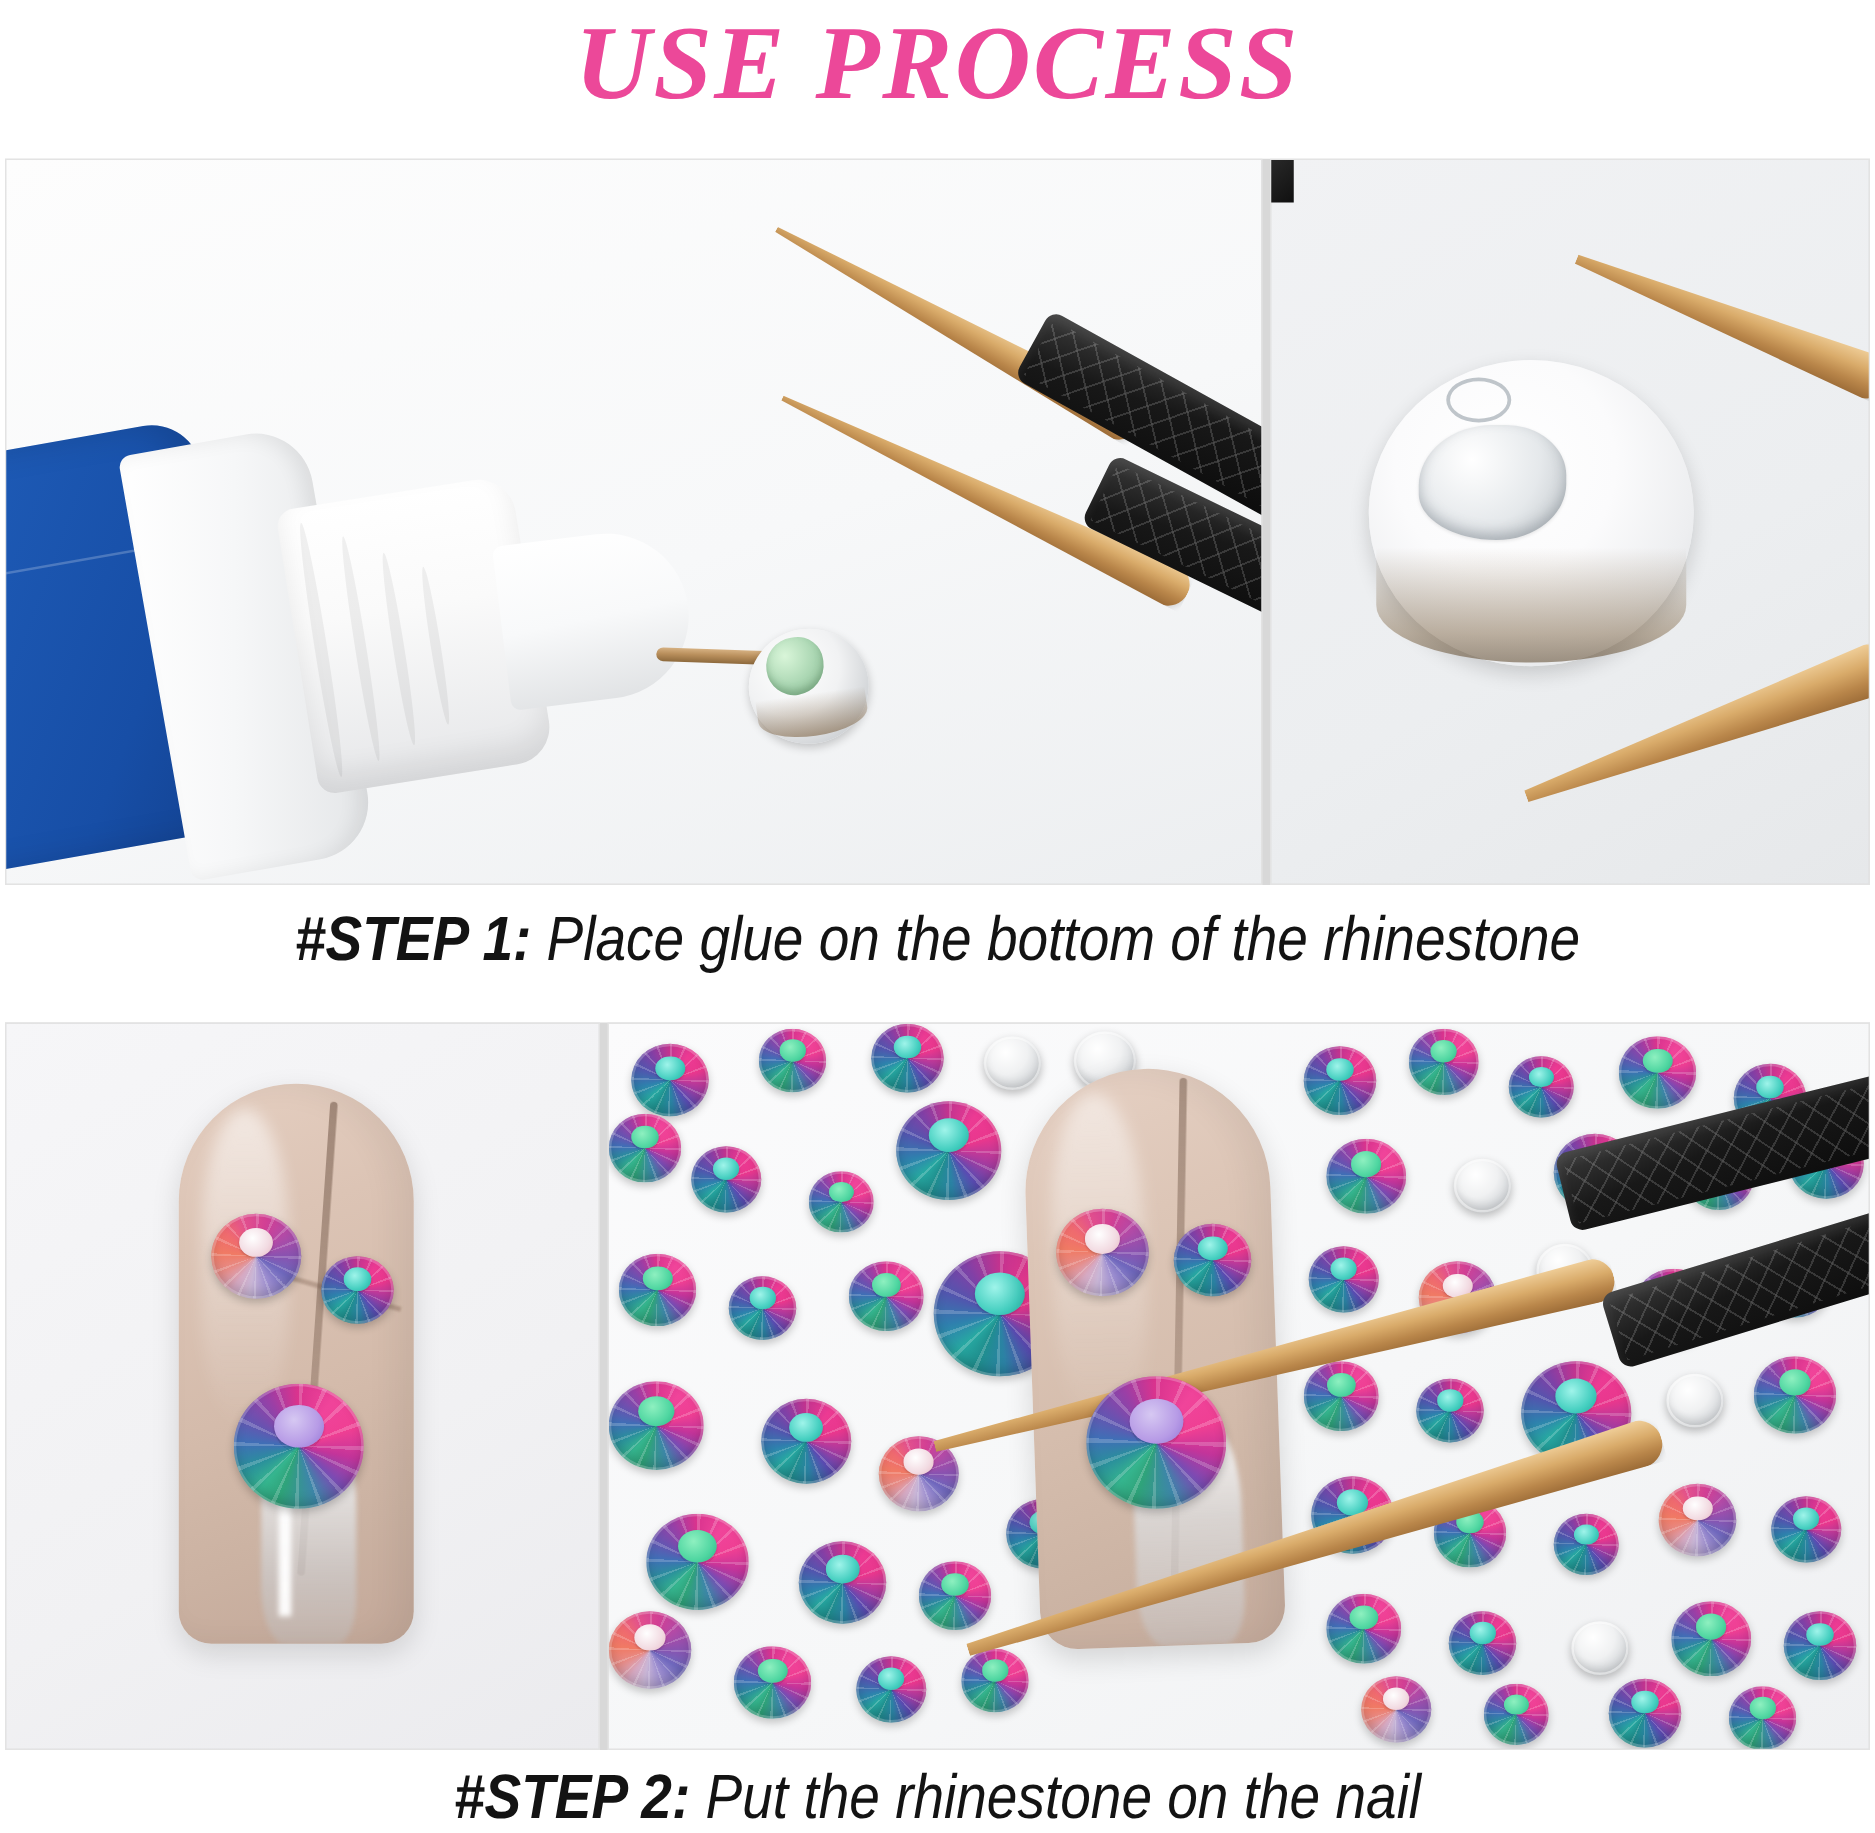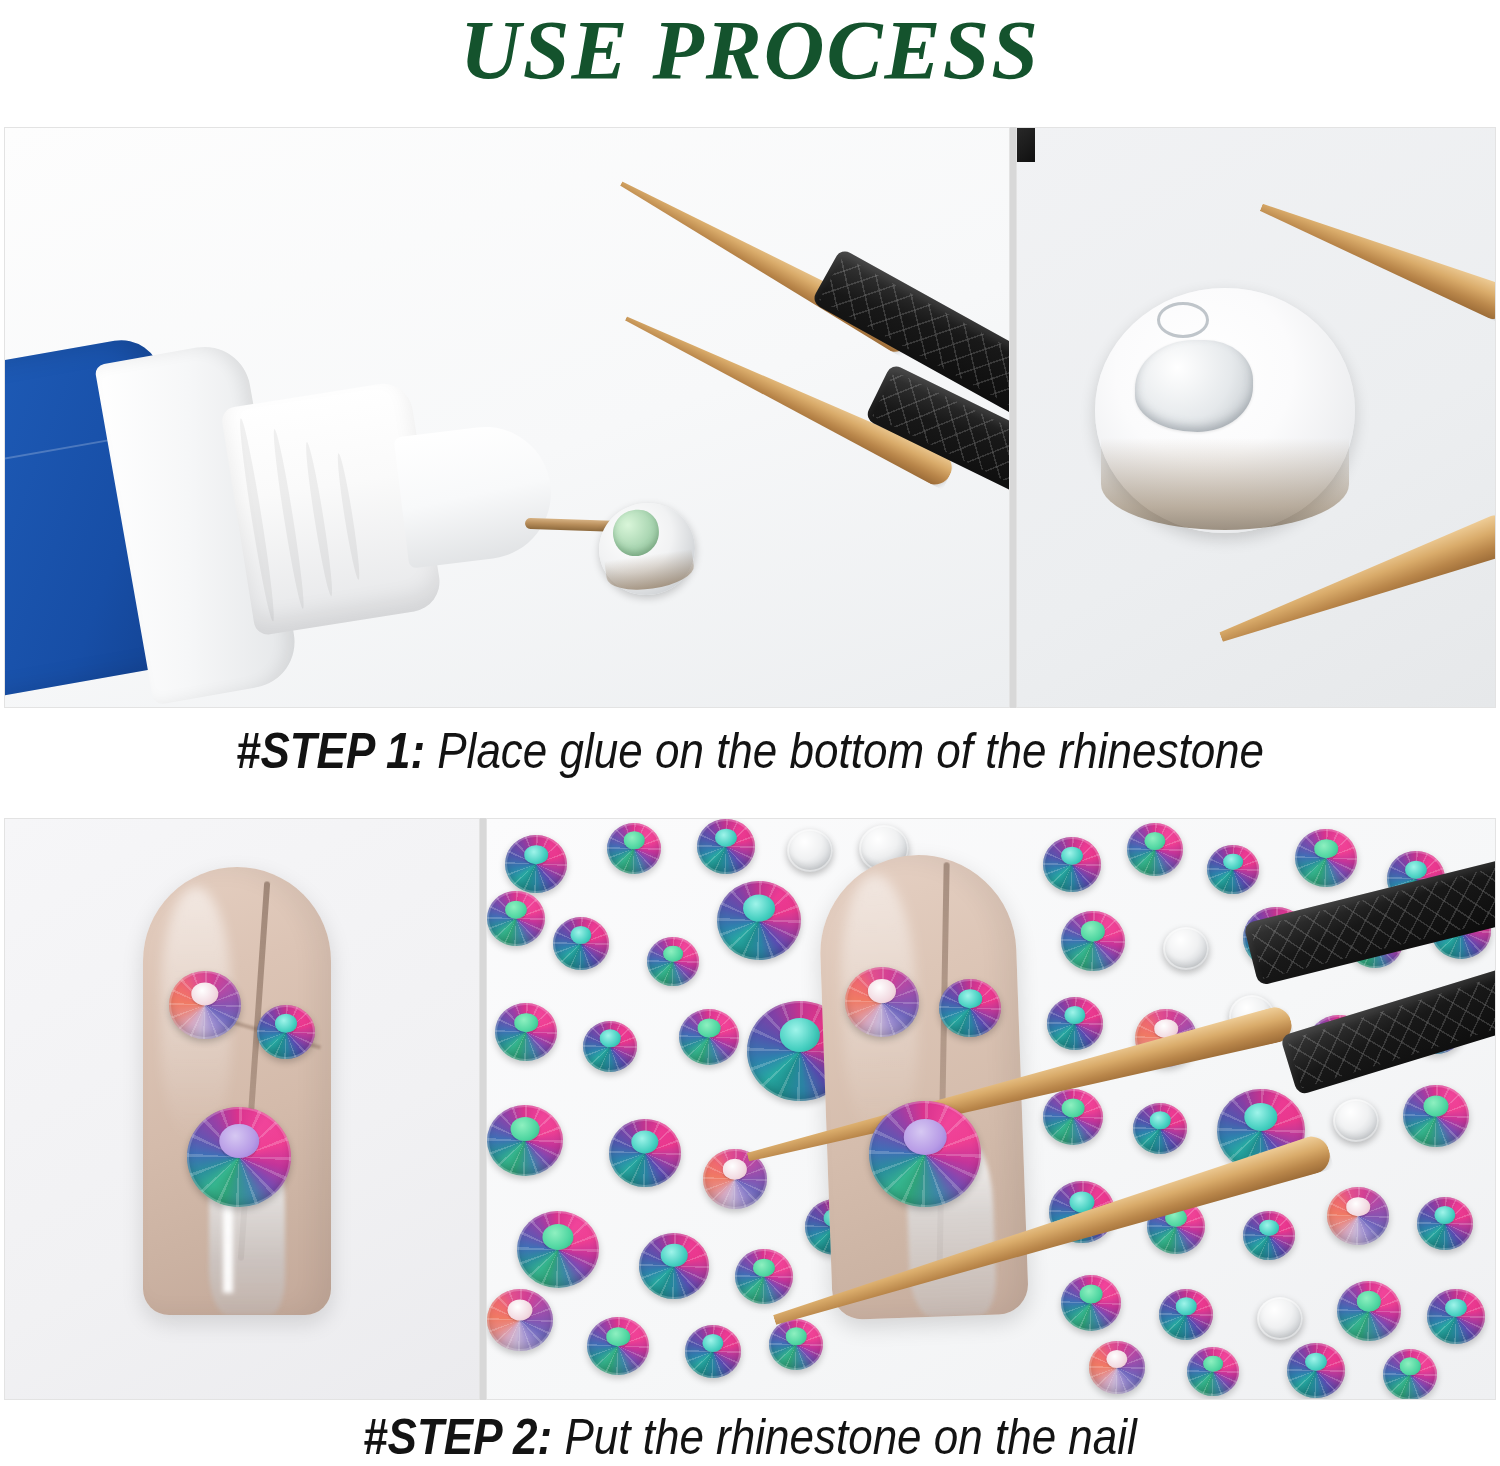--- a/index.html
+++ b/index.html
@@ -13,21 +13,21 @@
 
   
   .title-bar {
     position: absolute; left: 0; top: 0; width: 1500px; height: 110px;
     display: flex; align-items: center; justify-content: center;
   }
   .title {
     font-family: "Liberation Serif", "DejaVu Serif", serif;
     font-weight: bold; font-style: italic;
     font-size: 84px; letter-spacing: 2px;
-    color: #14532d; line-height: 1;
+    color: #ec4899; line-height: 1;
     transform: translateY(-4px);
   }
 
   
   .row { position: absolute; display: flex; gap: 6px; background: #d8d8d8; }
   .row1 { left: 4px; top: 127px; width: 1492px; height: 581px; }
   .row2 { left: 4px; top: 818px; width: 1492px; height: 582px; }
 
   .panel { position: relative; overflow: hidden; background: #fafafa;
            border: 1px solid #e3e3e3; }

